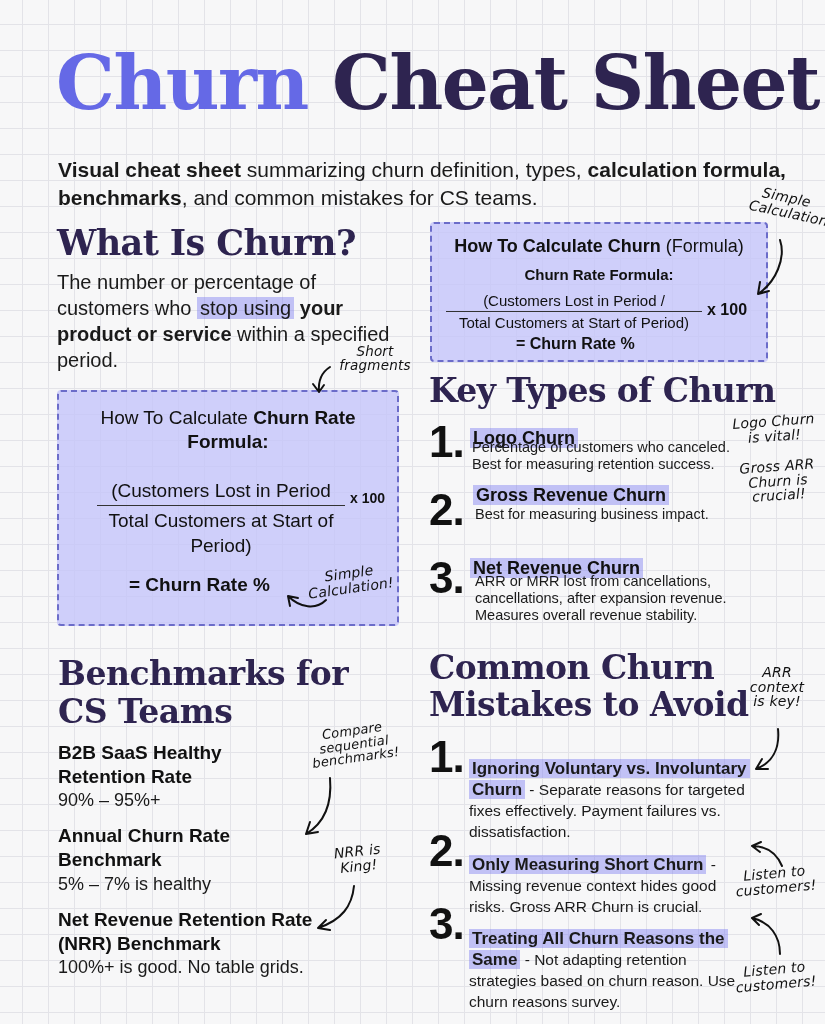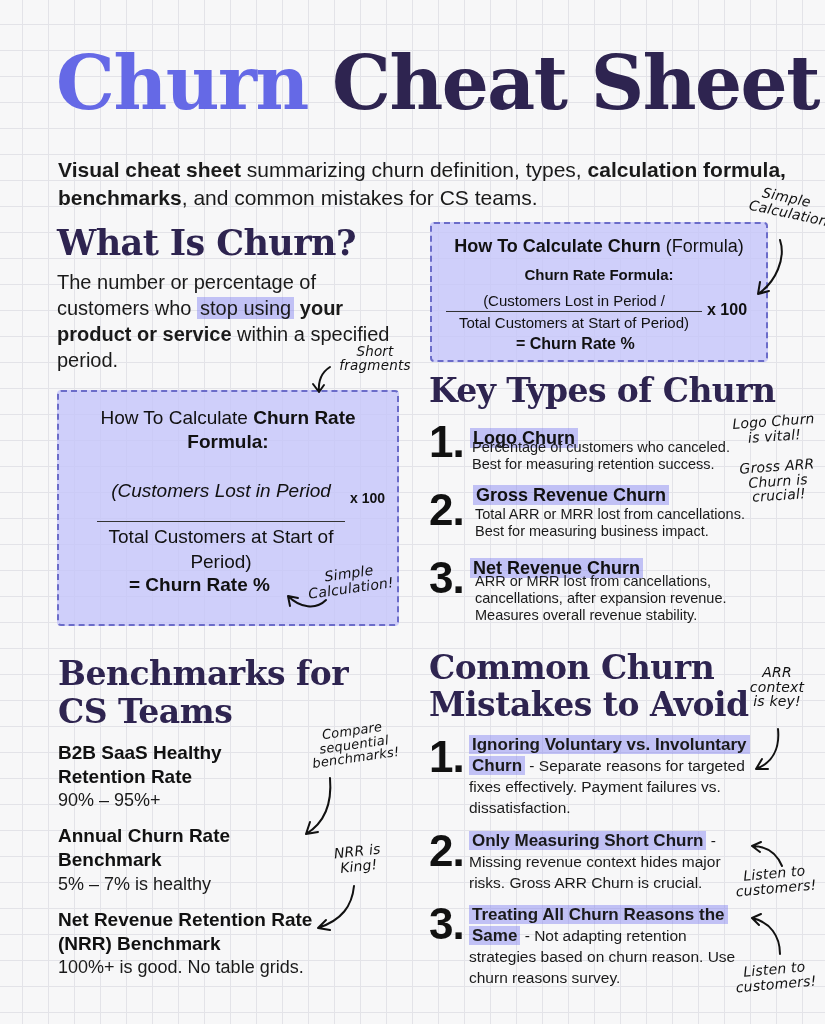--- a/index.html
+++ b/index.html
@@ -33,21 +33,21 @@
     .box {
       position: absolute;
       background: rgba(196,196,250,0.78);
       border: 2.5px dashed #6b6cc9;
       border-radius: 4px;
       text-align: center;
     }
     #formula-left { left: 57px; top: 390px; width: 342px; height: 236px; text-align: center; }
     #formula-left .t1 { position: absolute; left: 0; right: 0; top: 14px; font-size: 19px; line-height: 24px; }
     #formula-left .frac { position: absolute; left: 38px; top: 86px; width: 248px; font-size: 19px; line-height: 25px; }
-    #formula-left .num { border-bottom: 1.5px solid #333; padding-bottom: 18px; white-space: nowrap; font-style: italic; }
+    #formula-left .num { border-bottom: 1.5px solid #333; padding-bottom: 2px; white-space: nowrap; }
     #formula-left .den { padding-top: 2px; }
     #formula-left .times { position: absolute; left: 291px; top: 98px; font-size: 14px; font-weight: bold; }
     #formula-left .result { position: absolute; left: 70px; top: 182px; font-size: 19px; font-weight: bold; }
 
     #formula-right { left: 430px; top: 222px; width: 338px; height: 140px; }
     #formula-right .t1 { position: absolute; left: 0; right: 0; top: 12px; font-size: 18px; white-space: nowrap; }
     #formula-right .t2 { position: absolute; left: 0; right: 0; top: 42px; font-size: 15px; font-weight: bold; }
     #formula-right .frac { position: absolute; left: 14px; top: 66px; width: 256px; font-size: 15px; line-height: 21px; }
     #formula-right .num { border-bottom: 1.5px solid #333; white-space: nowrap; padding-bottom: 0; }
     #formula-right .den { white-space: nowrap; }
@@ -58,21 +58,21 @@
 
     .num-big { position: absolute; font-size: 44px; font-weight: bold; line-height: 1; color: #111; letter-spacing: -1px; }
     .item-title { position: absolute; font-size: 18px; font-weight: bold; white-space: nowrap; line-height: 22px; }
     .item-desc { position: absolute; font-size: 14.5px; line-height: 17px; color: #1a1a1a; white-space: nowrap; }
 
     #bench-heading { left: 58px; top: 655px; font-size: 33px; line-height: 38px; letter-spacing: -0.5px; }
     .bench-title { position: absolute; left: 58px; font-size: 19px; font-weight: bold; line-height: 24px; }
     .bench-value { position: absolute; left: 58px; font-size: 18px; line-height: 22px; color: #1a1a1a; }
 
     #mistakes-heading { left: 429px; top: 649px; font-size: 33px; line-height: 37px; letter-spacing: -0.5px; }
-    .m-text { position: absolute; left: 469px; width: 300px; font-size: 15.5px; line-height: 21px; color: #1a1a1a; }
+    .m-text { position: absolute; left: 469px; width: 300px; font-size: 15.5px; line-height: 21px; color: #1a1a1a; margin-top: 24px; }
     .m-text .hl { font-weight: bold; font-size: 17px; }
 
     svg.arrow { position: absolute; overflow: visible; }
     svg.arrow path { fill: none; stroke: #111; stroke-width: 2; stroke-linecap: round; stroke-linejoin: round; }
   </style>
 </head>
 <body>
 
 <div id="title" class="abs serif">
   <span class="accent">Churn</span>
@@ -114,21 +114,20 @@
 <div class="num-big" style="left:429px;top:420px;">1.</div>
 <div class="item-title" style="left:470px;top:427px;"><span class="hl">Logo Churn</span></div>
 <div class="item-desc" style="left:472px;top:439px;">
   <div>Percentage of customers who canceled.</div>
   <div>Best for measuring retention success.</div>
 </div>
 
 <div class="num-big" style="left:429px;top:488px;">2.</div>
 <div class="item-title" style="left:473px;top:484px;"><span class="hl">Gross Revenue Churn</span></div>
 <div class="item-desc" style="left:475px;top:506px;">
-  <div>Total ARR or MRR lost from cancellations.</div>
   <div>Best for measuring business impact.</div>
 </div>
 
 <div class="num-big" style="left:429px;top:556px;">3.</div>
 <div class="item-title" style="left:470px;top:551px;margin-top:6px;"><span class="hl">Net Revenue Churn</span></div>
 <div class="item-desc" style="left:475px;top:573px;">
   <div>ARR or MRR lost from cancellations,</div>
   <div>cancellations, after expansion revenue.</div>
   <div>Measures overall revenue stability.</div>
 </div>
@@ -143,21 +142,21 @@
 
 <div class="bench-title" style="top:908px;width:260px;">Net Revenue Retention Rate (NRR) Benchmark</div>
 <div class="bench-value" style="top:956px;">100%+ is good. No table grids.</div>
 
 <div id="mistakes-heading" class="abs serif" style="width:320px;">Common Churn Mistakes to Avoid</div>
 
 <div class="num-big" style="left:429px;top:735px;">1.</div>
 <div class="m-text" style="top:734px;"><span class="hl">Ignoring Voluntary vs. Involuntary Churn</span><span> - Separate reasons for targeted fixes effectively. Payment failures vs. dissatisfaction.</span></div>
 
 <div class="num-big" style="left:429px;top:829px;">2.</div>
-<div class="m-text" style="top:830px;width:285px;"><span class="hl">Only Measuring Short Churn</span><span> - Missing revenue context hides major risks. Gross ARR Churn is crucial.</span></div>
+<div class="m-text" style="top:830px;width:285px;"><span class="hl">Only Measuring Short Churn</span><span> - Missing revenue context hides good risks. Gross ARR Churn is crucial.</span></div>
 
 <div class="num-big" style="left:429px;top:902px;">3.</div>
 <div class="m-text" style="top:904px;width:285px;"><span class="hl">Treating All Churn Reasons the Same</span><span> - Not adapting retention strategies based on churn reason. Use churn reasons survey.</span></div>
 
 <div class="abs hand" style="left:750px;top:190px;width:70px;font-size:14px;transform:rotate(12deg);">Simple Calculation!</div>
 <svg class="arrow" style="left:752px;top:238px;" width="40" height="60">
     <path d="M28 2 C34 20 24 44 6 56 M6 56 L8 44 M6 56 L17 53"></path>
   </svg>
 
 <div class="abs hand" style="left:335px;top:344px;width:80px;font-size:13.5px;">Short fragments</div>

